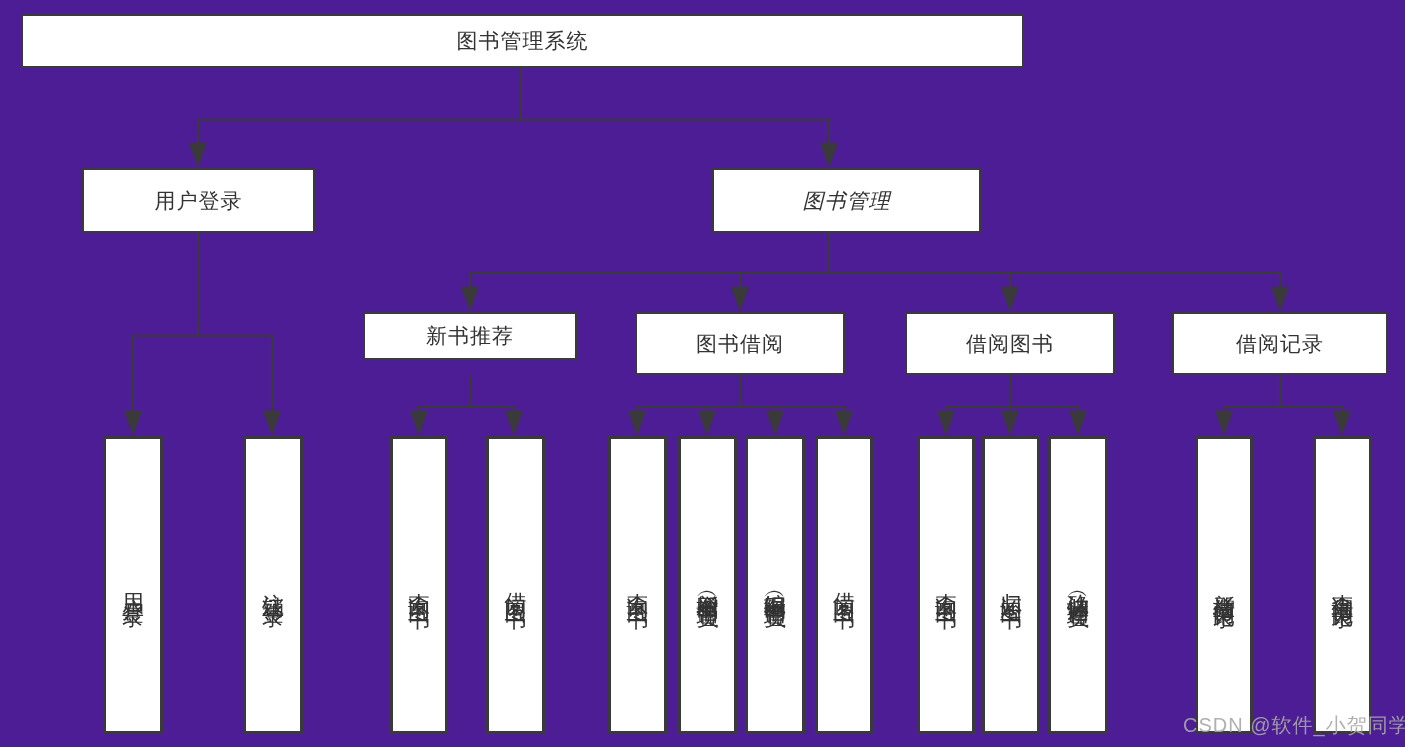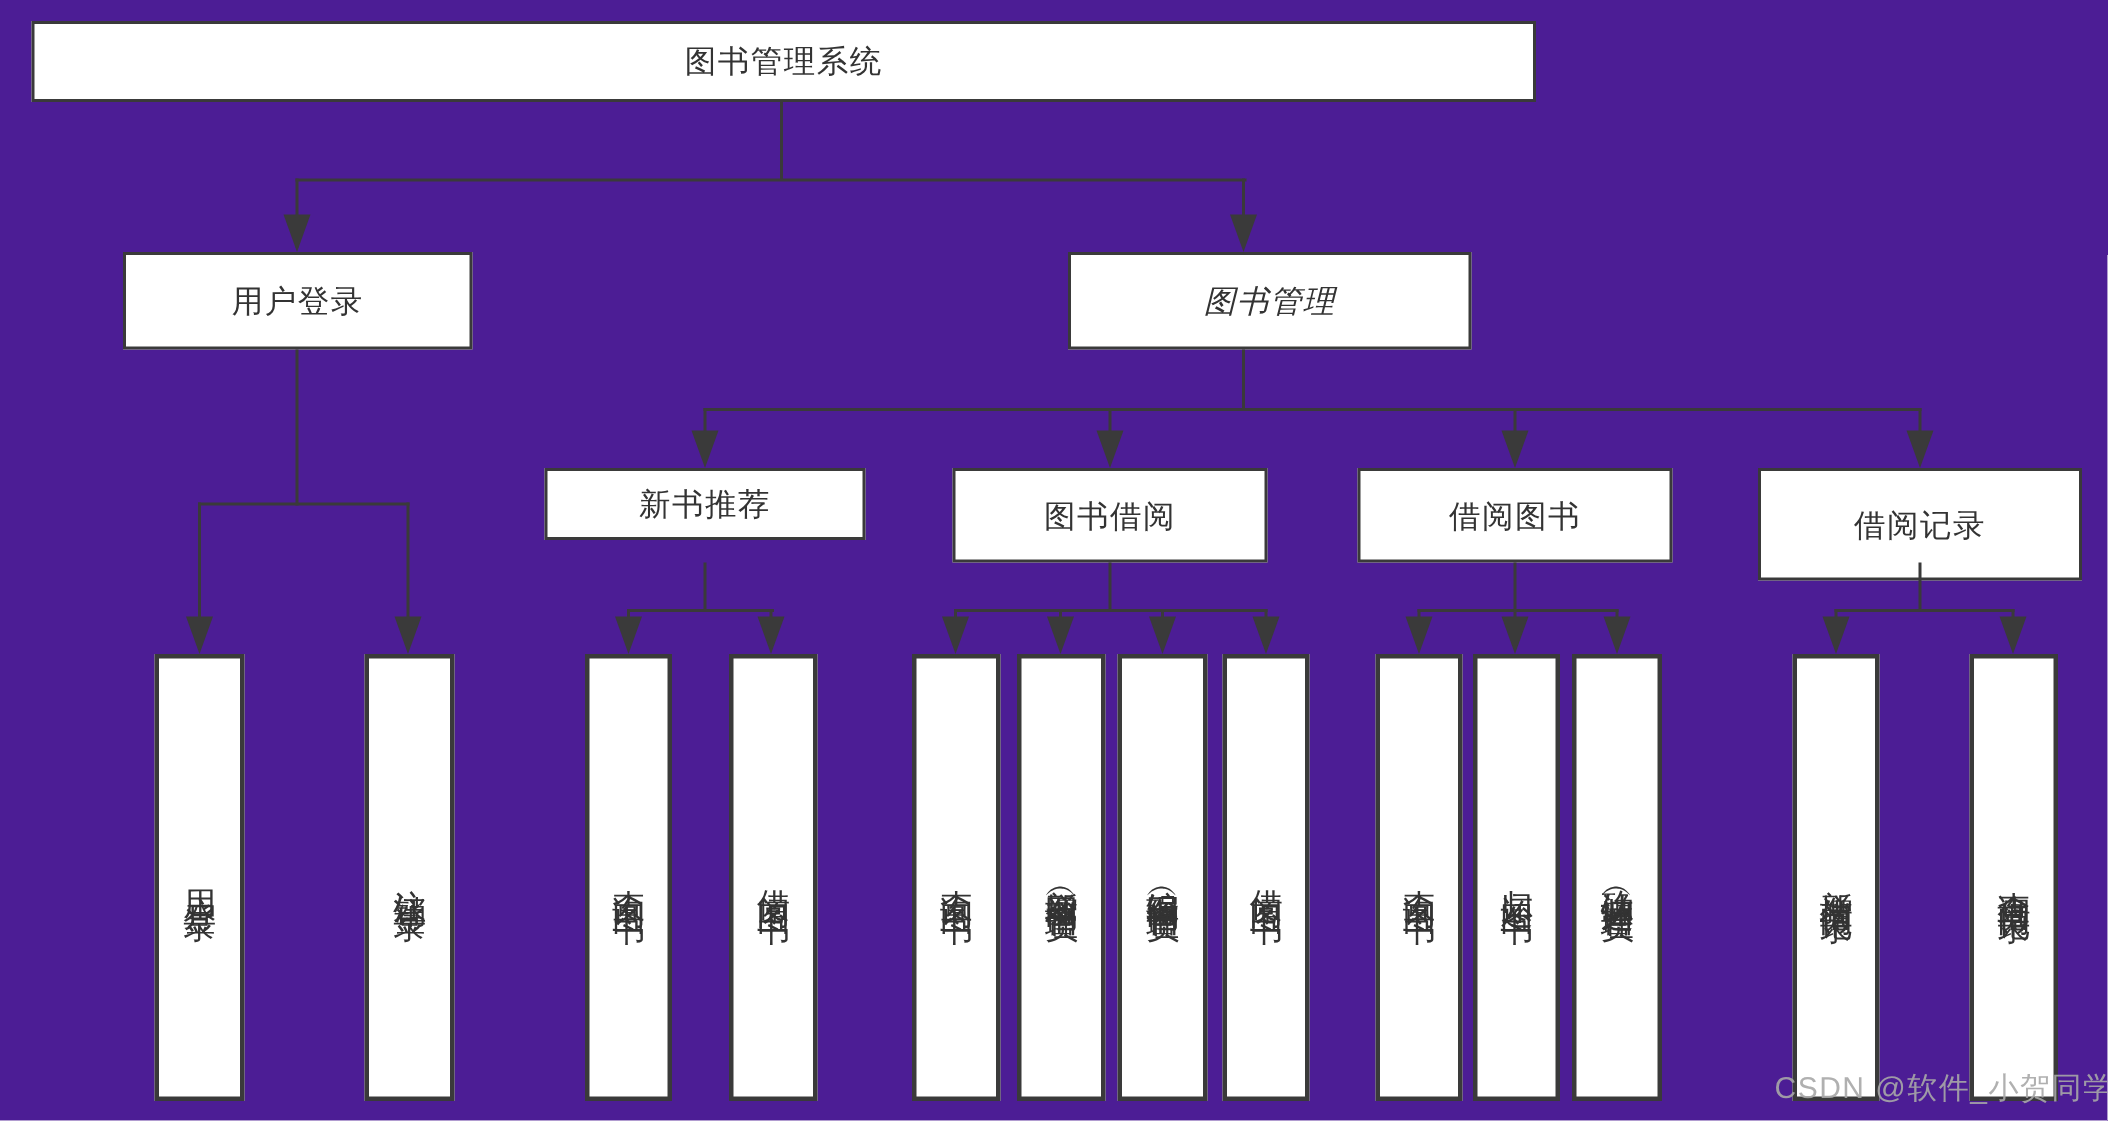--- a/index.html
+++ b/index.html
@@ -65,21 +65,21 @@
   <div class="vline" style="left:739px;top:272px;height:30px;"></div>
   <div class="arrow" style="left:731px;top:287px;"></div>
   <div class="vline" style="left:1009px;top:272px;height:30px;"></div>
   <div class="arrow" style="left:1001px;top:287px;"></div>
   <div class="vline" style="left:1279px;top:272px;height:30px;"></div>
   <div class="arrow" style="left:1271px;top:287px;"></div>
 
   <div class="node" style="left:363px;top:312px;width:214px;height:48px;">新书推荐</div>
   <div class="node" style="left:635px;top:312px;width:210px;height:63px;">图书借阅</div>
   <div class="node" style="left:905px;top:312px;width:210px;height:63px;">借阅图书</div>
-  <div class="node" style="left:1172px;top:312px;width:216px;height:75px;">借阅记录</div>
+  <div class="node" style="left:1172px;top:312px;width:216px;height:63px;">借阅记录</div>
 
   <div class="vline" style="left:469px;top:375px;height:33px;"></div>
   <div class="hline" style="left:418px;top:406px;width:98px;"></div>
   <div class="vline" style="left:418px;top:406px;height:26px;"></div>
   <div class="arrow" style="left:410px;top:411px;"></div>
   <div class="vline" style="left:513px;top:406px;height:26px;"></div>
   <div class="arrow" style="left:505px;top:411px;"></div>
 
   <div class="vline" style="left:739px;top:375px;height:33px;"></div>
   <div class="hline" style="left:636px;top:406px;width:209px;"></div>

